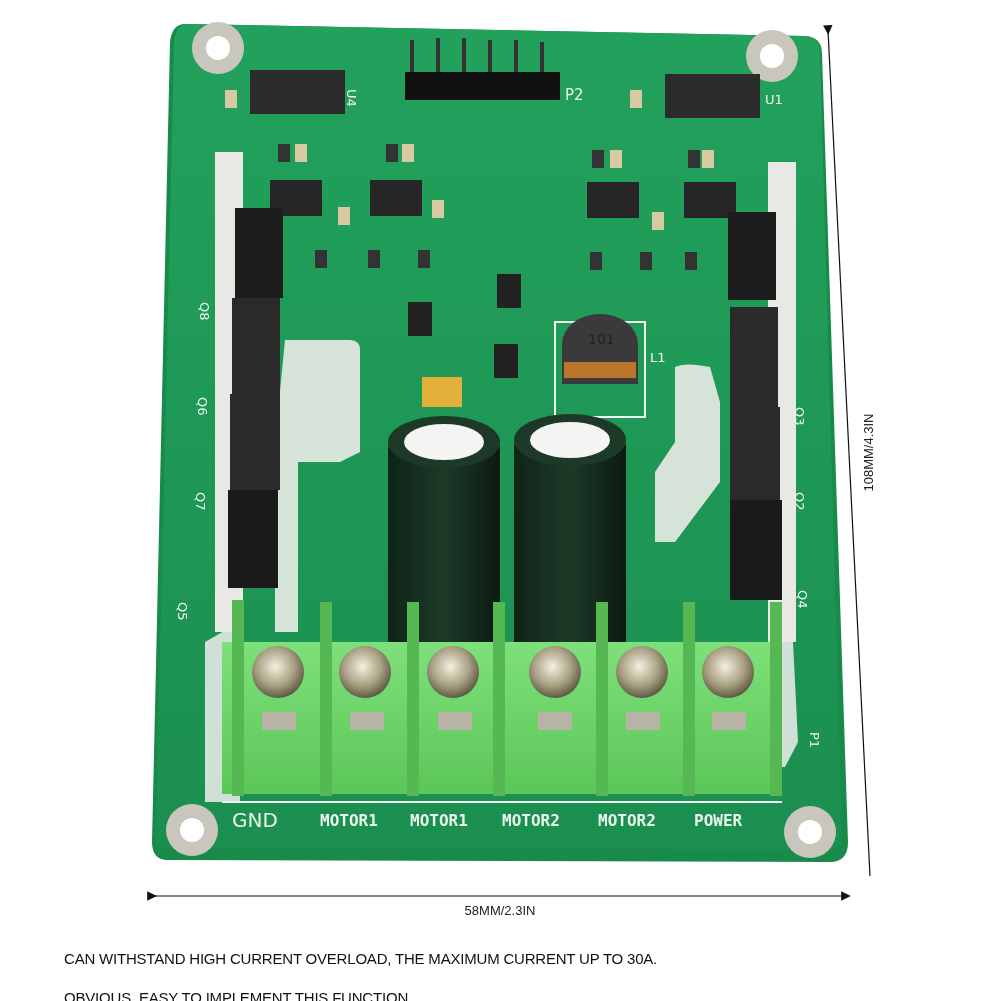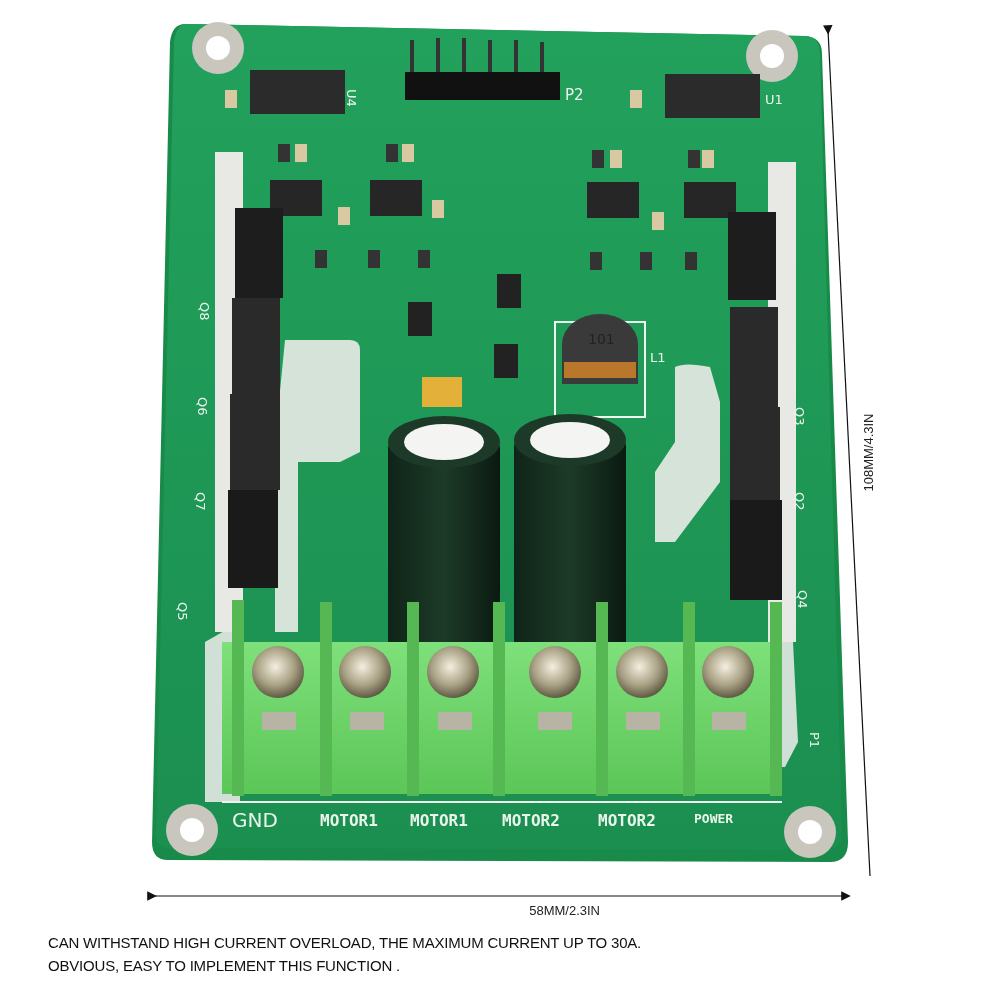--- a/index.html
+++ b/index.html
@@ -8,25 +8,25 @@
 
   
   #board { left:150px; top:22px; width:700px; height:845px; }
   #board svg { width:100%; height:100%; display:block; }
 
   .silk { font-family:"DejaVu Sans", sans-serif; fill:#eef5ef; }
 
   
   .dim-label { font-family:"Liberation Sans", sans-serif; font-size:13px; color:#222; }
   #dim-v-label { left:798px; top:445px; width:140px; text-align:center; transform:rotate(-90deg); transform-origin:center; }
-  #dim-h-label { left:400px; top:903px; width:200px; text-align:right; }
+  #dim-h-label { left:400px; top:903px; width:200px; text-align:center; }
 
   
   #caption { left:48px; top:932px; width:930px; font-family:"Liberation Sans", sans-serif; font-size:15px; line-height:22.5px; color:#111; letter-spacing:-0.2px; }
-  #caption p { margin:0; }
+  #caption p { margin:16px; }
 </style>
 </head>
 <body>
 
 <div id="board" class="abs">
   <svg viewBox="0 0 700 845" xmlns="http://www.w3.org/2000/svg">
     <defs>
       <linearGradient id="pcbg" x1="0" y1="0" x2="0" y2="1">
         <stop offset="0" stop-color="#22a15c"></stop>
         <stop offset="1" stop-color="#1b8f50"></stop>
@@ -204,21 +204,21 @@
 
     <path d="M72,780 L632,780" stroke="#eef5ef" stroke-width="2"></path>
   </svg>
 
   <div class="abs" style="left:82px; top:786px; width:560px; height:24px;">
     <span class="abs" style="left:0px; top:0; font-family:'DejaVu Sans',sans-serif; font-size:20px; color:#eaf4ec;">GND</span>
     <span class="abs" style="left:88px; top:3px; font-family:'DejaVu Sans Mono',monospace; font-weight:bold; font-size:16px; color:#eaf4ec;">MOTOR1</span>
     <span class="abs" style="left:178px; top:3px; font-family:'DejaVu Sans Mono',monospace; font-weight:bold; font-size:16px; color:#eaf4ec;">MOTOR1</span>
     <span class="abs" style="left:270px; top:3px; font-family:'DejaVu Sans Mono',monospace; font-weight:bold; font-size:16px; color:#eaf4ec;">MOTOR2</span>
     <span class="abs" style="left:366px; top:3px; font-family:'DejaVu Sans Mono',monospace; font-weight:bold; font-size:16px; color:#eaf4ec;">MOTOR2</span>
-    <span class="abs" style="left:462px; top:3px; font-family:'DejaVu Sans Mono',monospace; font-weight:bold; font-size:13px; color:#eaf4ec;">POWER</span>
+    <span class="abs" style="left:462px; top:3px; font-family:'DejaVu Sans Mono',monospace; font-weight:bold; font-size:16px; color:#eaf4ec;">POWER</span>
   </div>
 </div>
 
 <svg class="abs" style="left:0; top:0; width:1001px; height:1001px; pointer-events:none;">
   <defs>
     <marker id="arr" markerWidth="8" markerHeight="8" refX="4" refY="4" orient="auto">
       <path d="M0,0 L8,4 L0,8 Z" fill="#111"></path>
     </marker>
   </defs>
   <line x1="828" y1="30" x2="870" y2="876" stroke="#111" stroke-width="1.2" marker-start="url(#arr)"></line>

